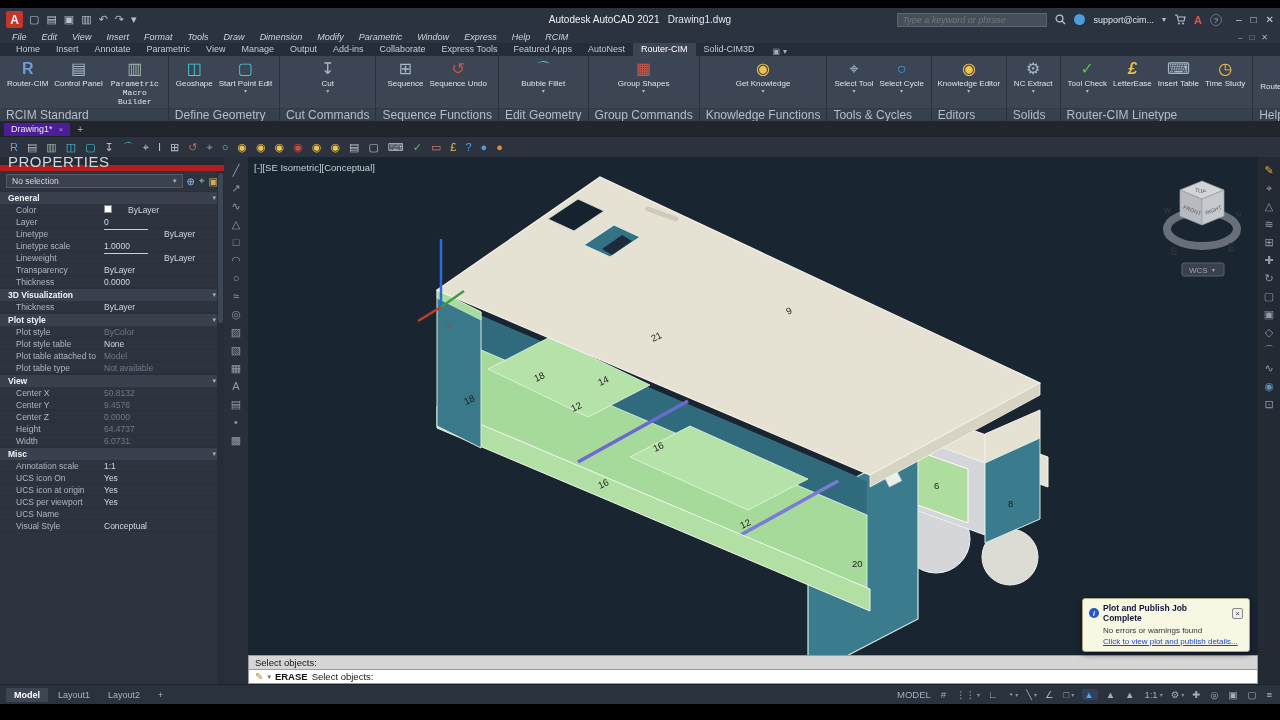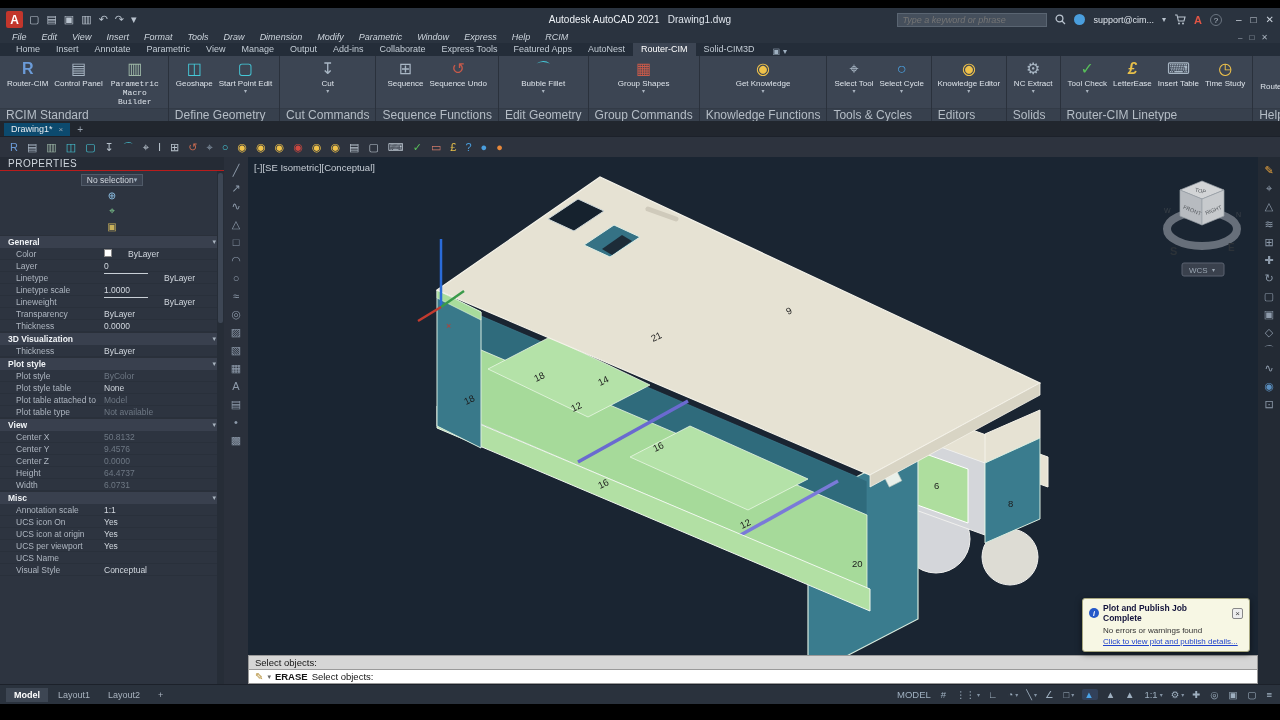--- a/index.html
+++ b/index.html
@@ -47,35 +47,35 @@
   .c-teal{color:#9db7a6 !important;}
   .c-gray{color:#a8b6c4 !important;}
   .c-red{color:#c85a4a !important;}
   .c-yellow{color:#f0c24a !important;}
   .c-green{color:#58c05a !important;}
   .c-gold{color:#e8c04a !important;font-weight:bold;font-style:italic;}
   .c-help{background:#4a9edd;color:#fff !important;border-radius:50%;width:16px;height:16px;font-size:11px;line-height:16px;text-align:center;margin-top:3px;}
 
   
   .doctabs{height:15px;background:#21262e;display:flex;align-items:flex-end;padding:0 4px;gap:2px;}
-  .dtab{background:#0c4a6e;color:#e8ecf0;font-size:9px;padding:1px 7px 2px;display:flex;gap:6px;align-items:center;}
+  .dtab{background:#4c1d95;color:#e8ecf0;font-size:9px;padding:1px 7px 2px;display:flex;gap:6px;align-items:center;}
   .dtab .x{color:#9aa5b1;font-size:8px;}
   .dtab-plus{color:#9aa5b1;font-size:10px;padding:0 5px 1px;}
 
   
   .icontoolbar{height:21px;background:#2d333e;display:flex;align-items:center;gap:9px;padding:0 10px;border-top:1px solid #1c212a;}
   .ticon{font-size:11px;color:#9fb0c0;line-height:1;}
 
   
   .main{height:527px;display:flex;}
 
   
   .props{width:224px;background:#2d3440;display:flex;flex-direction:column;font-size:8.5px;position:relative;}
-  .props-header{height:14px;background:#252b35;color:#cfd6dd;font-size:10px;letter-spacing:.5px;display:flex;align-items:center;padding:0 8px;border-bottom:1px solid #b91c1c;}
-  .props-sel{display:flex;align-items:center;gap:4px;padding:3px 6px;flex-direction:column;}
+  .props-header{height:14px;background:#252b35;color:#cfd6dd;font-size:15px;letter-spacing:.5px;display:flex;align-items:center;padding:0 8px;border-bottom:6px solid #b91c1c;}
+  .props-sel{display:flex;align-items:center;gap:4px;padding:3px 6px;}
   .selbox{flex:1;height:14px;background:#3a4250;border:1px solid #505a68;color:#d3d9e0;display:flex;align-items:center;justify-content:space-between;padding:0 5px;font-size:8.5px;}
   .selbox .caret{font-size:7px;color:#9fb0c0;}
   .selic{font-size:10px;color:#8fc3e8;}
   .psec-h{height:13px;background:#39404e;color:#f0f3f6;font-weight:bold;font-size:8.5px;display:flex;align-items:center;justify-content:space-between;padding:0 8px;border-top:1px solid #2a303a;}
   .psec-h .caret{font-size:7px;color:#aab4c0;font-weight:normal;}
   .prow{height:12px;display:flex;align-items:center;padding-left:16px;border-bottom:1px solid #29303b;}
   .prow .pl{width:88px;color:#aeb6c0;white-space:nowrap;overflow:hidden;}
   .prow .pv{flex:1;color:#d2d8df;display:flex;align-items:flex-start;gap:16px;white-space:nowrap;}
   .pv.dim{color:#6e7884;}
   .swatch{width:8px;height:8px;background:#fff;border:1px solid #888;display:inline-block;}

